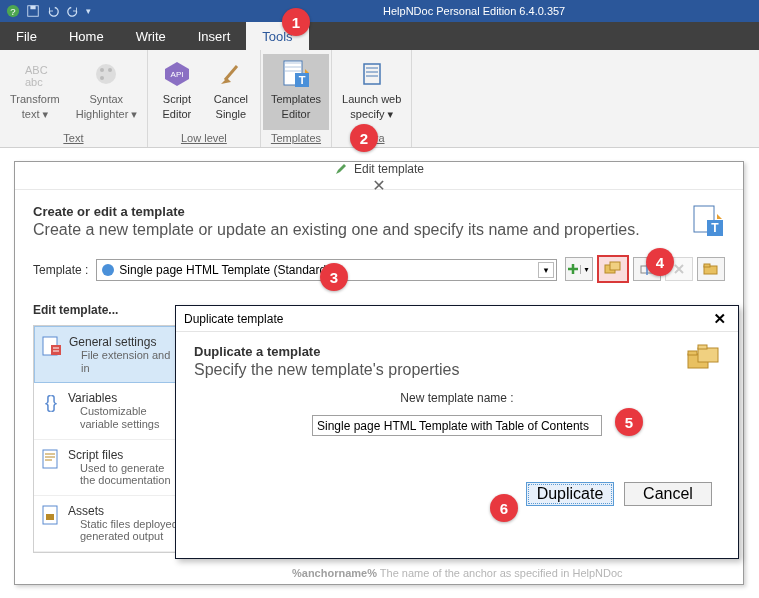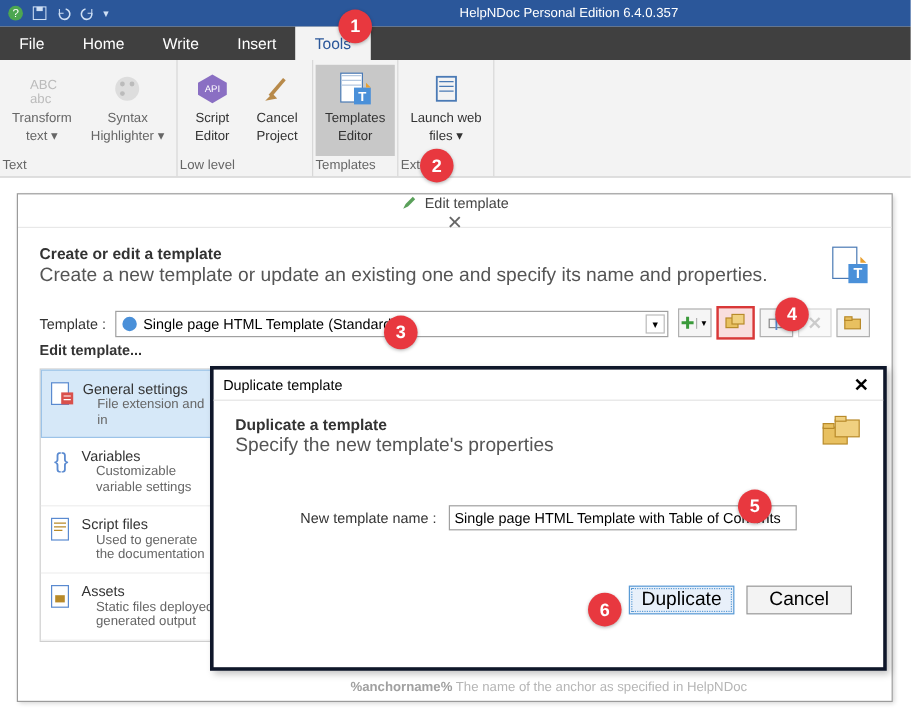--- a/index.html
+++ b/index.html
@@ -14,62 +14,62 @@
 
 .menubar { background: #404040; height: 28px; display: flex; align-items: stretch; }
 .menubar .tab { color: #fff; font-size: 13px; padding: 0 16px; display: flex; align-items: center; cursor: pointer; }
 .menubar .tab.active { background: #f3f3f3; color: #2b579a; }
 .menubar .file-tab { color: #fff; }
 
 
 .ribbon { background: #f3f3f3; height: 98px; border-bottom: 1px solid #d0d0d0; display: flex; }
 .ribbon-group { border-right: 1px solid #d8d8d8; display: flex; flex-direction: column; padding: 4px 2px 0; }
 .ribbon-group-items { display: flex; flex: 1; }
-.ribbon-group-label { font-size: 11px; color: #666; padding: 2px 0 3px; }
+.ribbon-group-label { text-align: center; font-size: 11px; color: #666; padding: 2px 0 3px; text-decoration: underline; }
 .ribbon-btn { display: flex; flex-direction: column; align-items: center; justify-content: flex-start; padding: 4px 8px; font-size: 11px; color: #666; text-align: center; gap: 3px; min-width: 54px; }
 .ribbon-btn.enabled { color: #333; cursor: pointer; }
 .ribbon-btn.active { background: #c8c8c8; }
 .ribbon-btn .icon-box { width: 32px; height: 32px; display: flex; align-items: center; justify-content: center; }
 .ribbon-btn .label-line { line-height: 1.1; }
 
 
 .dialog-edit { position: absolute; left: 14px; top: 161px; width: 730px; height: 424px; background: #fff; border: 1px solid #9b9b9b; box-shadow: 2px 2px 4px rgba(0,0,0,.18); }
 .dlg-header { height: 28px; display: flex; align-items: center; justify-content: space-between; padding: 0 8px; border-bottom: 1px solid #e8e8e8; flex-direction: column; }
 .dlg-header-left { display: flex; align-items: center; gap: 6px; font-size: 12px; color: #444; }
 .dlg-close { font-size: 16px; color: #666; cursor: pointer; padding: 0 6px; }
 .dlg-body { padding: 14px 18px; }
 .dlg-heading-row { display: flex; justify-content: space-between; align-items: flex-start; }
 .dlg-heading { font-size: 13px; font-weight: bold; color: #333; margin-bottom: 2px; }
 .dlg-sub { font-size: 16px; color: #555; margin-bottom: 18px; }
-.template-row { display: flex; align-items: center; gap: 8px; margin-bottom: 2px; }
+.template-row { display: flex; align-items: center; gap: 8px; margin-bottom: 20px; }
 .template-row label { font-size: 12px; color: #333; }
 .template-select { flex: 1; height: 22px; border: 1px solid #a0a0a0; background: #fff; display: flex; align-items: center; padding: 0 4px; font-size: 12px; gap: 4px; position: relative; }
 .template-select .dd-arrow { position: absolute; right: 2px; top: 2px; width: 16px; height: 16px; border: 1px solid #bbb; display: flex; align-items: center; justify-content: center; font-size: 9px; }
 .tool-btns { display: flex; gap: 4px; }
 .tool-btn { width: 28px; height: 24px; border: 1px solid #b0b0b0; background: #f5f5f5; display: flex; align-items: center; justify-content: center; cursor: pointer; }
 .tool-btn.highlight { border: 2px solid #d93838; background: #f9dede; width: 32px; height: 28px; margin-top: -2px; }
 .tool-btn.disabled { opacity: .5; }
 .split { display: flex; }
 .split .mini { width: 12px; border-left: 1px solid #b0b0b0; display: flex; align-items: center; justify-content: center; font-size: 8px; }
 
 .edit-section-label { font-size: 12px; font-weight: bold; color: #333; margin-bottom: 8px; }
 .sidebar-list { border: 1px solid #cfcfcf; width: 156px; }
 .side-item { padding: 8px 8px 8px 6px; display: flex; gap: 6px; align-items: flex-start; border-bottom: 1px solid #eee; }
 .side-item.selected { background: #d6e8f8; border: 1px solid #9cc3e8; }
 .side-item .si-icon { width: 22px; height: 22px; flex-shrink: 0; display: flex; align-items: center; justify-content: center; }
 .side-item .si-title { font-size: 12px; color: #333; }
 .side-item .si-sub { font-size: 11px; color: #666; line-height: 1.15; padding-left: 12px; }
 
 
-.dialog-dup { position: absolute; left: 175px; top: 305px; width: 564px; height: 254px; background: #fff; border: 3px solid #0f172a; box-shadow: 3px 3px 6px rgba(0,0,0,.25); }
+.dialog-dup { position: absolute; left: 175px; top: 305px; width: 564px; height: 254px; background: #fff; border: 1px solid #0f172a; box-shadow: 3px 3px 6px rgba(0,0,0,.25); }
 .dup-header { height: 26px; display: flex; align-items: center; justify-content: space-between; padding: 0 8px; font-size: 12px; border-bottom: 1px solid #e4e4e4; }
 .dup-close { font-size: 15px; font-weight: bold; cursor: pointer; padding: 0 4px; }
 .dup-body { padding: 12px 18px; }
-.dup-heading-row { display: flex; justify-content: space-between; align-items: flex-start; margin-bottom: 40px; }
-.dup-name-row { display: flex; align-items: center; gap: 10px; margin-bottom: 46px; justify-content: center; }
+.dup-heading-row { display: flex; justify-content: space-between; align-items: flex-start; margin-bottom: 12px; }
+.dup-name-row { display: flex; align-items: center; gap: 10px; margin-bottom: 46px; justify-content: center; flex-direction: column; }
 .dup-name-row label { font-size: 12px; color: #333; }
 .dup-input { width: 290px; height: 21px; border: 1px solid #a0a0a0; padding: 2px 4px; font-size: 12px; }
 .dup-buttons { display: flex; justify-content: flex-end; gap: 10px; padding-right: 8px; }
 .dup-btn { width: 88px; height: 24px; border: 1px solid #9a9a9a; background: #f3f3f3; font-size: 16px; cursor: pointer; }
 .dup-btn.primary { border: 1px solid #5a9bd5; outline: 1px dotted #5a9bd5; outline-offset: -3px; background: #e8f0fa; }
 
 
 .callout { position: absolute; width: 28px; height: 28px; border-radius: 50%; background: #e8383f; color: #fff; font-size: 15px; font-weight: bold; display: flex; align-items: center; justify-content: center; box-shadow: 0 1px 3px rgba(0,0,0,.3); z-index: 50; }
 
 
@@ -163,21 +163,21 @@
         <span class="label-line">Editor</span>
       </div>
       <div class="ribbon-btn enabled">
         <div class="icon-box">
             <svg width="28" height="28">
               <line x1="8" y1="20" x2="20" y2="6" stroke="#b88a4a" stroke-width="3"></line>
               <path d="M4 24 L10 18 L14 22 Z" fill="#b88a4a"></path>
             </svg>
           </div>
         <span class="label-line">Cancel</span>
-        <span class="label-line">Project</span>
+        <span class="label-line">Single</span>
       </div>
     </div>
     <div class="ribbon-group-label">Low level</div>
   </div>
 
   <div class="ribbon-group">
     <div class="ribbon-group-items">
       <div class="ribbon-btn enabled active">
         <div class="icon-box">
             <svg width="30" height="30">
@@ -200,21 +200,21 @@
       <div class="ribbon-btn enabled">
         <div class="icon-box">
             <svg width="28" height="28">
               <rect x="6" y="4" width="16" height="20" fill="none" stroke="#4a7ab5" stroke-width="1.5"></rect>
               <line x1="8" y1="8" x2="20" y2="8" stroke="#4a7ab5"></line>
               <line x1="8" y1="12" x2="20" y2="12" stroke="#4a7ab5"></line>
               <line x1="8" y1="16" x2="20" y2="16" stroke="#4a7ab5"></line>
             </svg>
           </div>
         <span class="label-line">Launch web</span>
-        <span class="label-line">files ▾</span>
+        <span class="label-line">specify ▾</span>
       </div>
     </div>
     <div class="ribbon-group-label">Extra</div>
   </div>
 </div>
 
 <div class="dialog-edit">
   <div class="dlg-header">
     <div class="dlg-header-left">
       <span>

